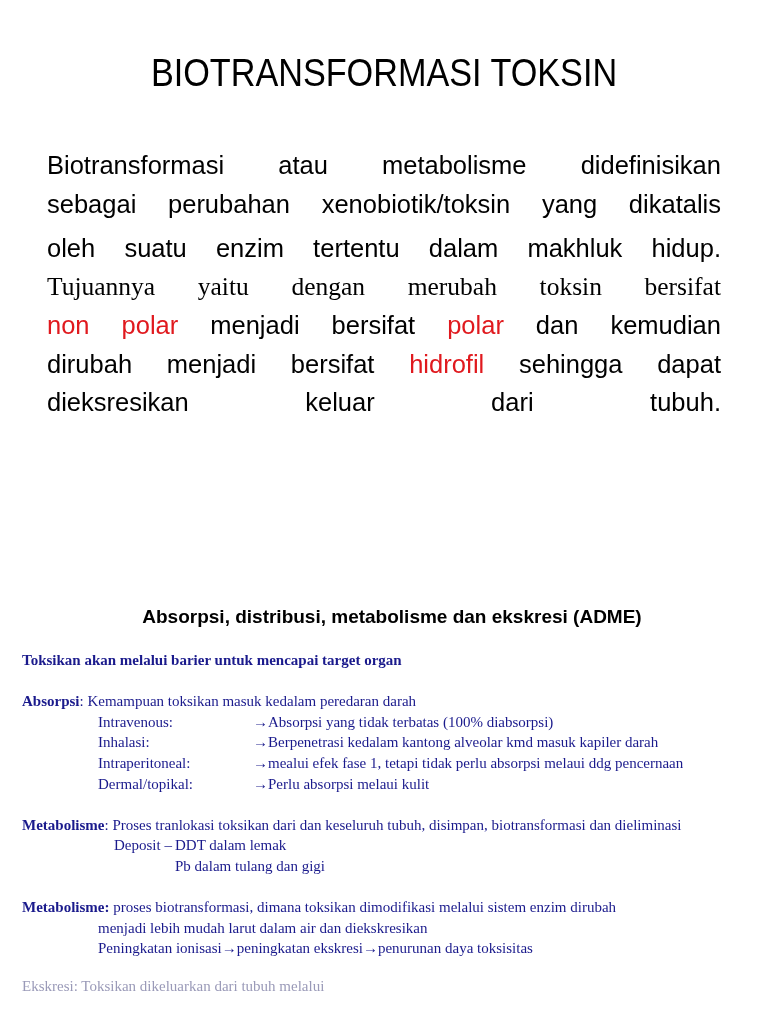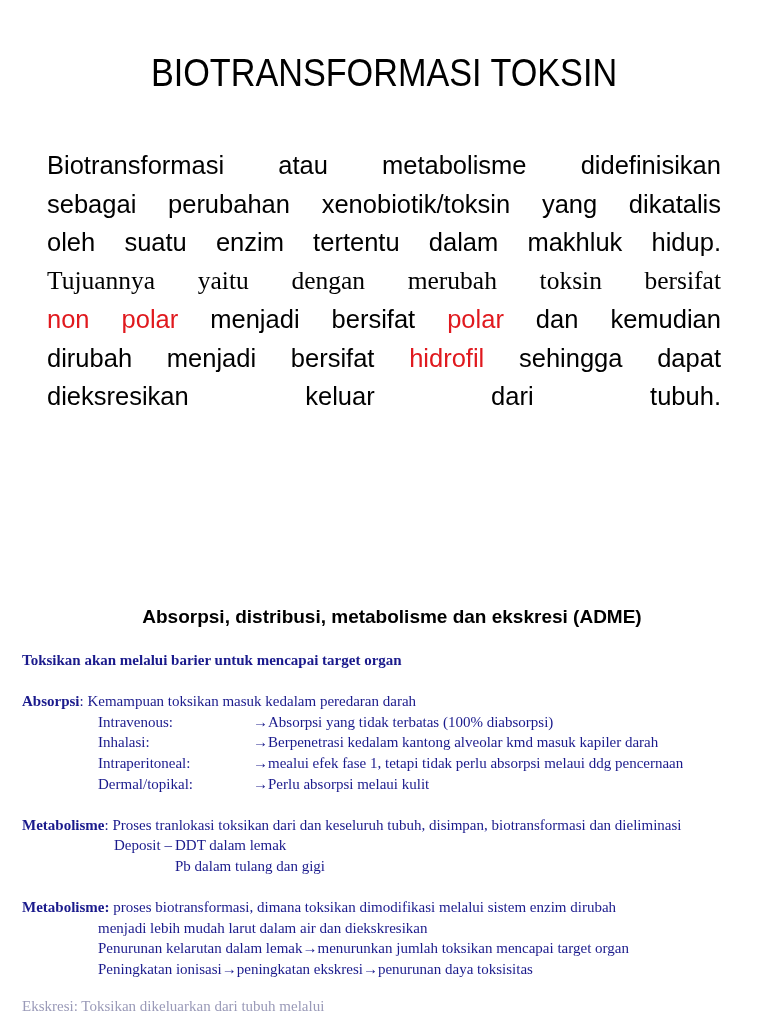--- a/index.html
+++ b/index.html
@@ -37,21 +37,21 @@
     .adme .faded { color: #9a9ab8; }
   </style>
 </head>
 <body>
 
 <div class="slide1">
   <div class="title">BIOTRANSFORMASI TOKSIN</div>
   <div class="para" id="para">
       <span class="line" style="display: block; white-space: nowrap; text-align: left;"><span style="white-space: nowrap;"><span>Biotransformasi atau metabolisme didefinisikan</span></span></span>
       <span class="line" style="display: block; white-space: nowrap; text-align: right;"><span style="white-space: nowrap;"><span>sebagai perubahan xenobiotik/toksin yang dikatalis</span></span></span>
-      <span class="line" style="display: block; white-space: nowrap; text-align: left;"><span style="white-space: nowrap;"><span>oleh suatu enzim tertentu dalam makhluk hidup.</span></span></span>
+      <span class="line" style="display: block; white-space: nowrap; text-align: left; margin-top: 6px;"><span style="white-space: nowrap;"><span>oleh suatu enzim tertentu dalam makhluk hidup.</span></span></span>
       <span class="line" style="display: block; white-space: nowrap; text-align: left; font-family: Liberation Serif, serif;"><span style="white-space: nowrap;"><span>Tujuannya yaitu dengan merubah toksin bersifat</span></span></span>
       <span class="line" style="display: block; white-space: nowrap; text-align: left;"><span style="white-space: nowrap; word-spacing: 0.00260417px;"><span class="red">non polar</span><span> menjadi bersifat </span><span class="red">polar</span><span> dan kemudian</span></span></span>
       <span class="line" style="display: block; white-space: nowrap; text-align: left;"><span style="white-space: nowrap;"><span>dirubah menjadi bersifat </span><span class="red">hidrofil</span><span> sehingga dapat</span></span></span>
       <span class="line" style="display: block; white-space: nowrap; text-align: left;"><span style="white-space: nowrap;"><span>dieksresikan keluar dari tubuh.</span></span></span>
     </div>
 </div>
 
 <div class="slide2">
   <div class="heading2">Absorpsi, distribusi, metabolisme dan ekskresi (ADME)</div>
   <div class="adme">
@@ -84,21 +84,18 @@
     </div>
     <div class="row">
       <span class="dep-val">Pb dalam tulang dan gigi</span>
     </div>
     <div class="gap"></div>
     <div class="row"><span class="b">Metabolisme:</span><span> proses biotransformasi, dimana toksikan dimodifikasi melalui sistem enzim dirubah</span></div>
     <div class="row">
         <span class="ind">menjadi lebih mudah larut dalam air dan diekskresikan</span>
       </div>
     <div class="row">
-        <span class="ind">Penurunan kelarutan dalam lemak→menurunkan jumlah toksikan mencapai target organ</span>
-      </div>
-    <div class="row">
         <span class="ind">Peningkatan ionisasi→peningkatan ekskresi→penurunan daya toksisitas</span>
       </div>
     <div class="gap"></div>
     <div class="row faded" style="margin-top:-4px;">Ekskresi: Toksikan dikeluarkan dari tubuh melalui</div>
   </div>
 </div>
 
 </body></html>

